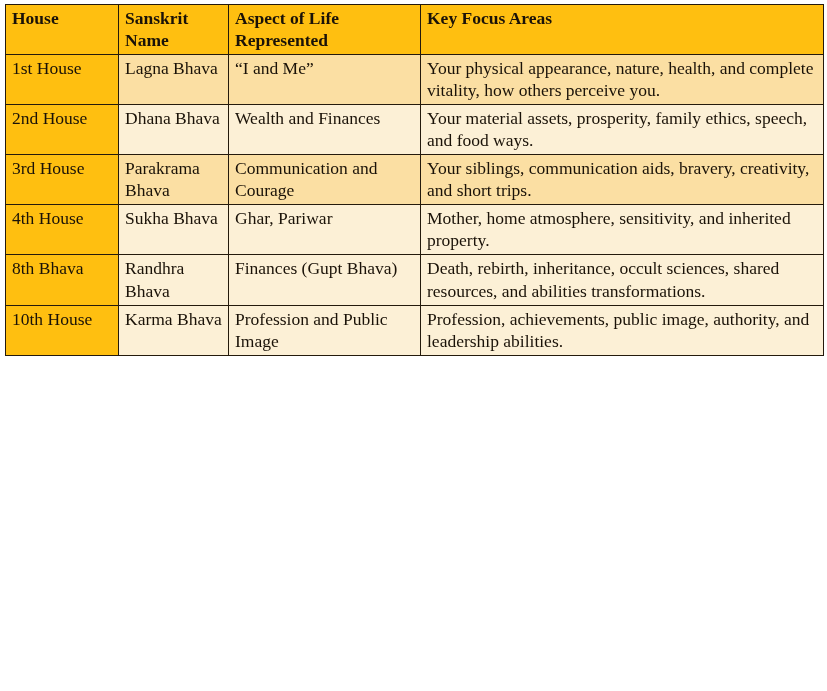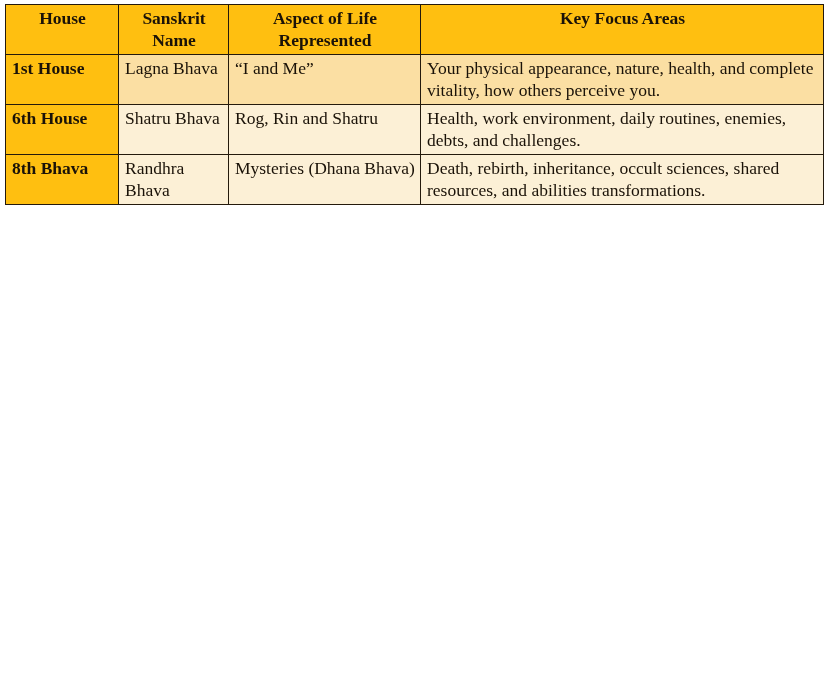--- a/index.html
+++ b/index.html
@@ -39,32 +39,32 @@
     font-size: 17.5px;
     line-height: 1.26;
     color: #1a1208;
   }
 
   
   thead th {
     background: #FFBF10;
     color: #C8320A;
     font-weight: bold;
-    text-align: center;
+    text-align: left;
     font-size: 17.5px;
     line-height: 1.3;
     padding-top: 4px;
     padding-bottom: 5px;
   }
 
   
   td.house-cell {
     background: #FFBF10;
     color: #C8320A;
-    font-weight: bold;
+    font-weight: normal;
     white-space: normal;
   }
 
   
   tbody tr.odd td.body-cell  { background: #FBDFA3; margin-top: 43px; }
   tbody tr.even td.body-cell { background: #FCF0D6; }
 
   sup {
     font-size: 0.62em;
     vertical-align: super;
@@ -91,26 +91,44 @@
       </tr>
     </thead>
     <tbody id="table-body">
         <tr class="odd">
           <td class="house-cell">1st House</td>
           <td class="body-cell">Lagna Bhava</td>
           <td class="body-cell">“I and Me”</td>
           <td class="body-cell">Your physical appearance, nature, health, and complete vitality, how others perceive you.</td>
         </tr>
         <tr class="even">
-          <td class="house-cell">6th House</td>
-          <td class="body-cell">Shatru Bhava</td>
-          <td class="body-cell">Rog, Rin and Shatru</td>
-          <td class="body-cell">Health, work environment, daily routines, enemies, debts, and challenges.</td>
+          <td class="house-cell">2nd House</td>
+          <td class="body-cell">Dhana Bhava</td>
+          <td class="body-cell">Wealth and Finances</td>
+          <td class="body-cell">Your material assets, prosperity, family ethics, speech, and food ways.</td>
+        </tr>
+        <tr class="odd">
+          <td class="house-cell">3rd House</td>
+          <td class="body-cell">Parakrama Bhava</td>
+          <td class="body-cell">Communication and Courage</td>
+          <td class="body-cell">Your siblings, communication aids, bravery, creativity, and short trips.</td>
+        </tr>
+        <tr class="even">
+          <td class="house-cell">4th House</td>
+          <td class="body-cell">Sukha Bhava</td>
+          <td class="body-cell">Ghar, Pariwar</td>
+          <td class="body-cell">Mother, home atmosphere, sensitivity, and inherited property.</td>
         </tr>
         <tr class="even">
           <td class="house-cell">8th Bhava</td>
           <td class="body-cell">Randhra Bhava</td>
-          <td class="body-cell">Mysteries (Dhana Bhava)</td>
+          <td class="body-cell">Finances (Gupt Bhava)</td>
           <td class="body-cell">Death, rebirth, inheritance, occult sciences, shared resources, and abilities transformations.</td>
+        </tr>
+        <tr class="even">
+          <td class="house-cell">10th House</td>
+          <td class="body-cell">Karma Bhava</td>
+          <td class="body-cell">Profession and Public Image</td>
+          <td class="body-cell">Profession, achievements, public image, authority, and leadership abilities.</td>
         </tr>
       </tbody>
   </table>
 </div>
 
 </body></html>

